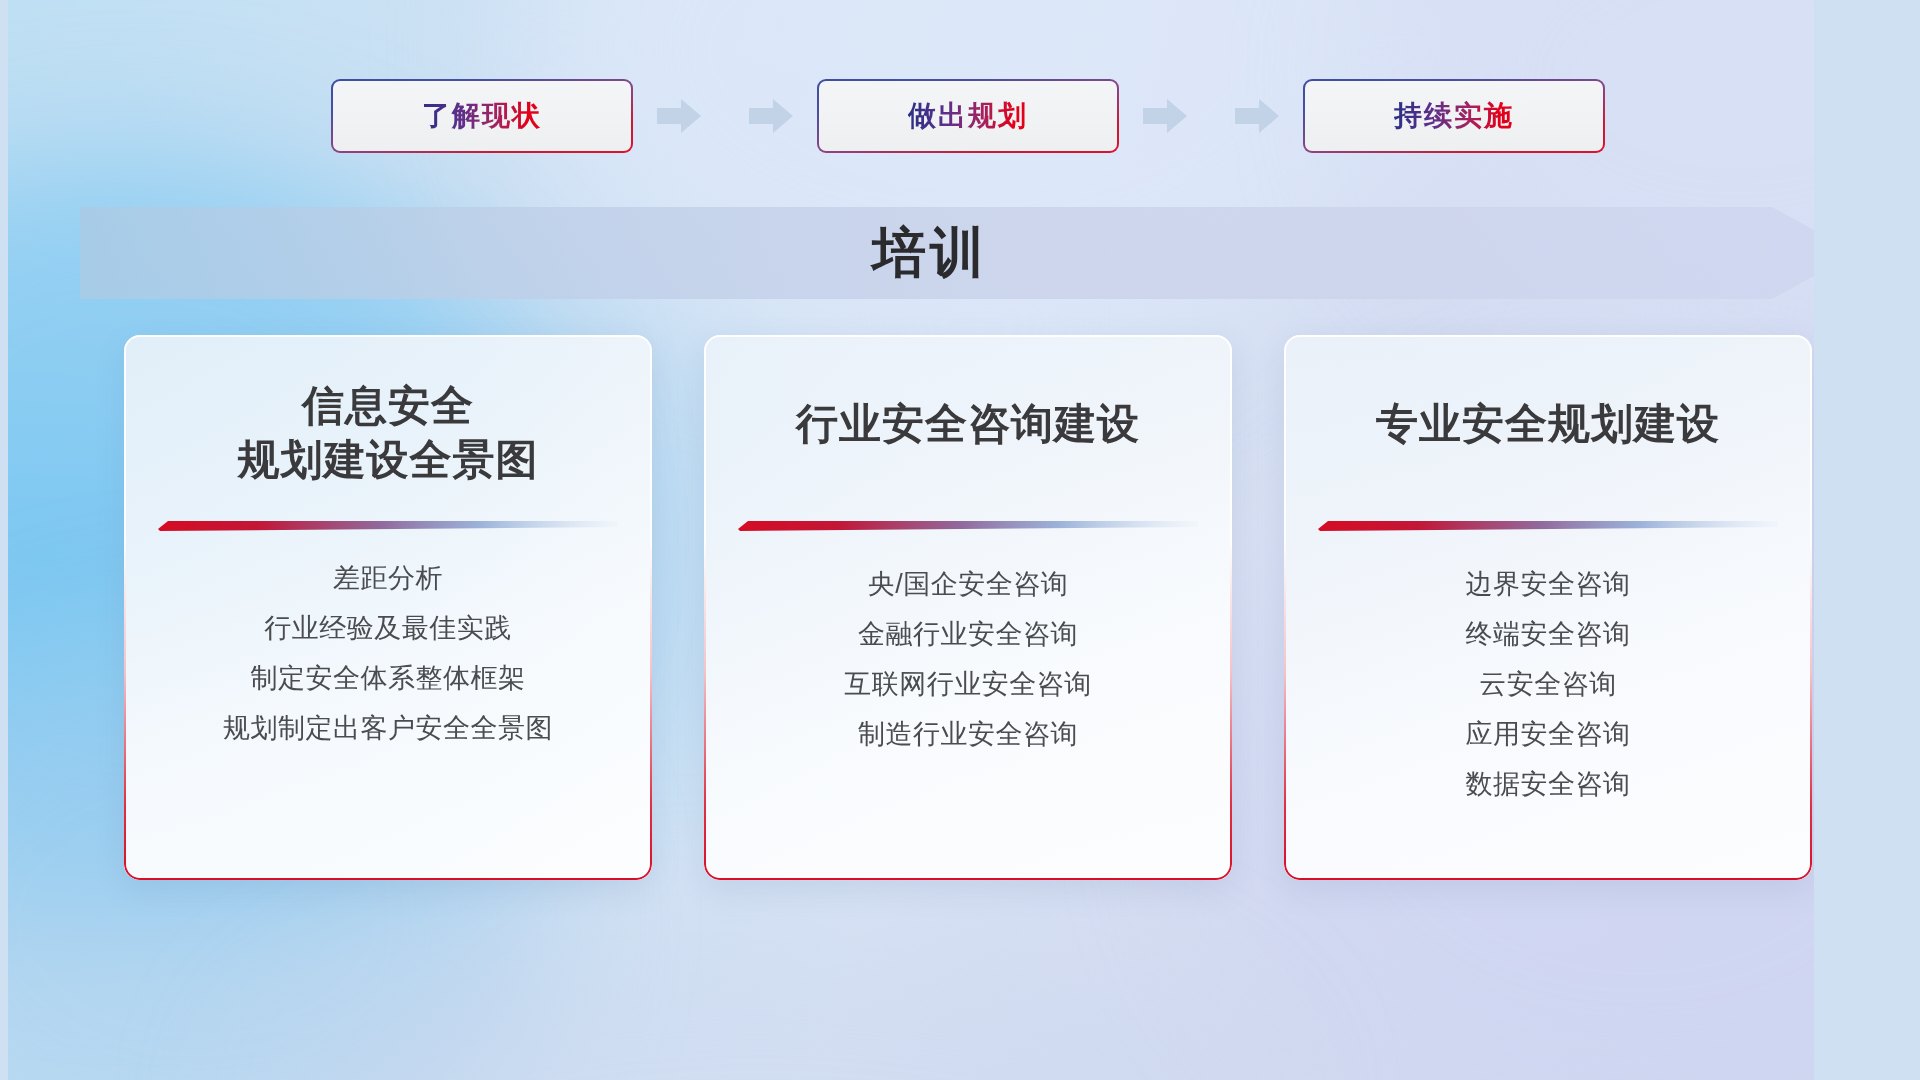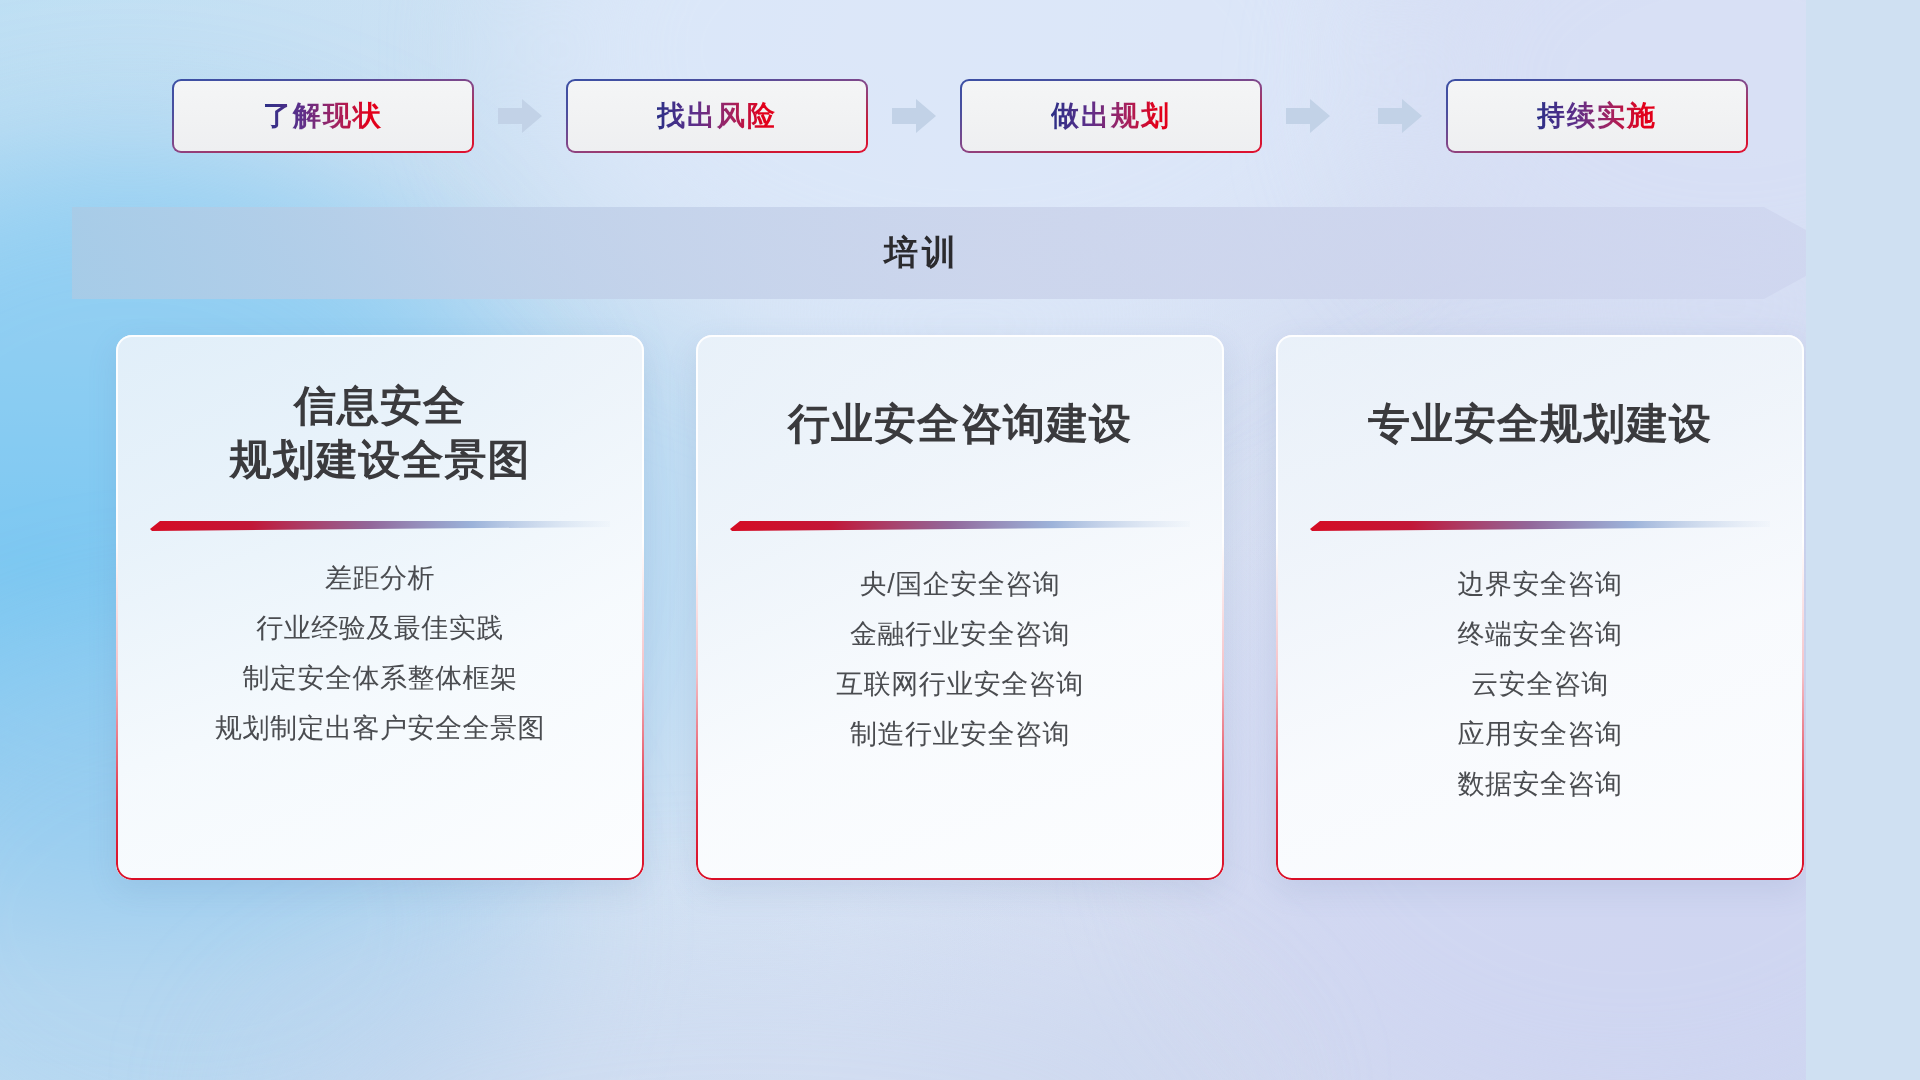--- a/index.html
+++ b/index.html
@@ -17,20 +17,21 @@
   #stage {
     position: relative;
     width: 1806px;
     height: 1080px;
     overflow: hidden;
     background:
       radial-gradient(120% 95% at 2% 52%, rgba(126,200,240,0.95) 0%, rgba(150,206,240,0.55) 22%, rgba(186,214,238,0.18) 42%, rgba(255,255,255,0) 62%),
       radial-gradient(85% 70% at 100% 6%, rgba(214,222,244,0.95) 0%, rgba(206,218,242,0.45) 45%, rgba(255,255,255,0) 75%),
       radial-gradient(90% 80% at 96% 100%, rgba(205,214,240,0.85) 0%, rgba(255,255,255,0) 70%),
       linear-gradient(104deg, #bfe0f4 0%, #cfe2f4 26%, #dde7f6 52%, #d8def1 74%, #d3d9ef 100%);
+    margin-left: 8px;
   }
 
   
   .blob { position: absolute; border-radius: 50%; filter: blur(70px); pointer-events: none; }
   .blob-a { left: -280px; top: 150px;  width: 820px;  height: 760px; background: rgba(120,198,242,0.55); }
   .blob-b { left: -160px; top: 640px;  width: 700px;  height: 560px; background: rgba(160,205,238,0.45); }
   .blob-c { left: 520px;  top: -260px; width: 900px;  height: 620px; background: rgba(222,232,250,0.75); }
   .blob-d { left: 1200px; top: 420px;  width: 860px;  height: 720px; background: rgba(208,214,242,0.55); }
   .blob-e { left: 1380px; top: -180px; width: 700px;  height: 520px; background: rgba(216,224,246,0.75); }
   .blob-f { left: 250px;  top: 930px;  width: 1000px; height: 360px; background: rgba(200,212,238,0.45); }
@@ -92,21 +93,21 @@
     position: absolute;
     inset: 0;
   }
   #banner-title {
     position: absolute;
     left: 0; top: 0;
     width: 1700px; height: 92px;
     display: flex;
     align-items: center;
     justify-content: center;
-    font-size: 34px;
+    font-size: 54px;
     font-weight: bold;
     color: #2b2b2e;
     letter-spacing: 4px;
   }
 
   
   #cards {
     position: absolute;
     left: 0; top: 335px;
     width: 1920px; height: 545px;
@@ -214,25 +215,20 @@
         <span class="step-label">了解现状</span>
       </div>
     </div>
 
     <div class="step-gap"></div>
     <svg class="step-arrow" viewBox="0 0 44 40">
       <path d="M0 12 L24 12 L24 3 L44 20 L24 37 L24 28 L0 28 Z" fill="#c2d2e7"></path>
     </svg>
     <div class="step-gap"></div>
 
-    <div class="step-box">
-      <div class="step-inner">
-        <span class="step-label">找出风险</span>
-      </div>
-    </div>
 
     <div class="step-gap"></div>
     <svg class="step-arrow" viewBox="0 0 44 40">
       <path d="M0 12 L24 12 L24 3 L44 20 L24 37 L24 28 L0 28 Z" fill="#c2d2e7"></path>
     </svg>
     <div class="step-gap"></div>
 
     <div class="step-box">
       <div class="step-inner">
         <span class="step-label">做出规划</span>

